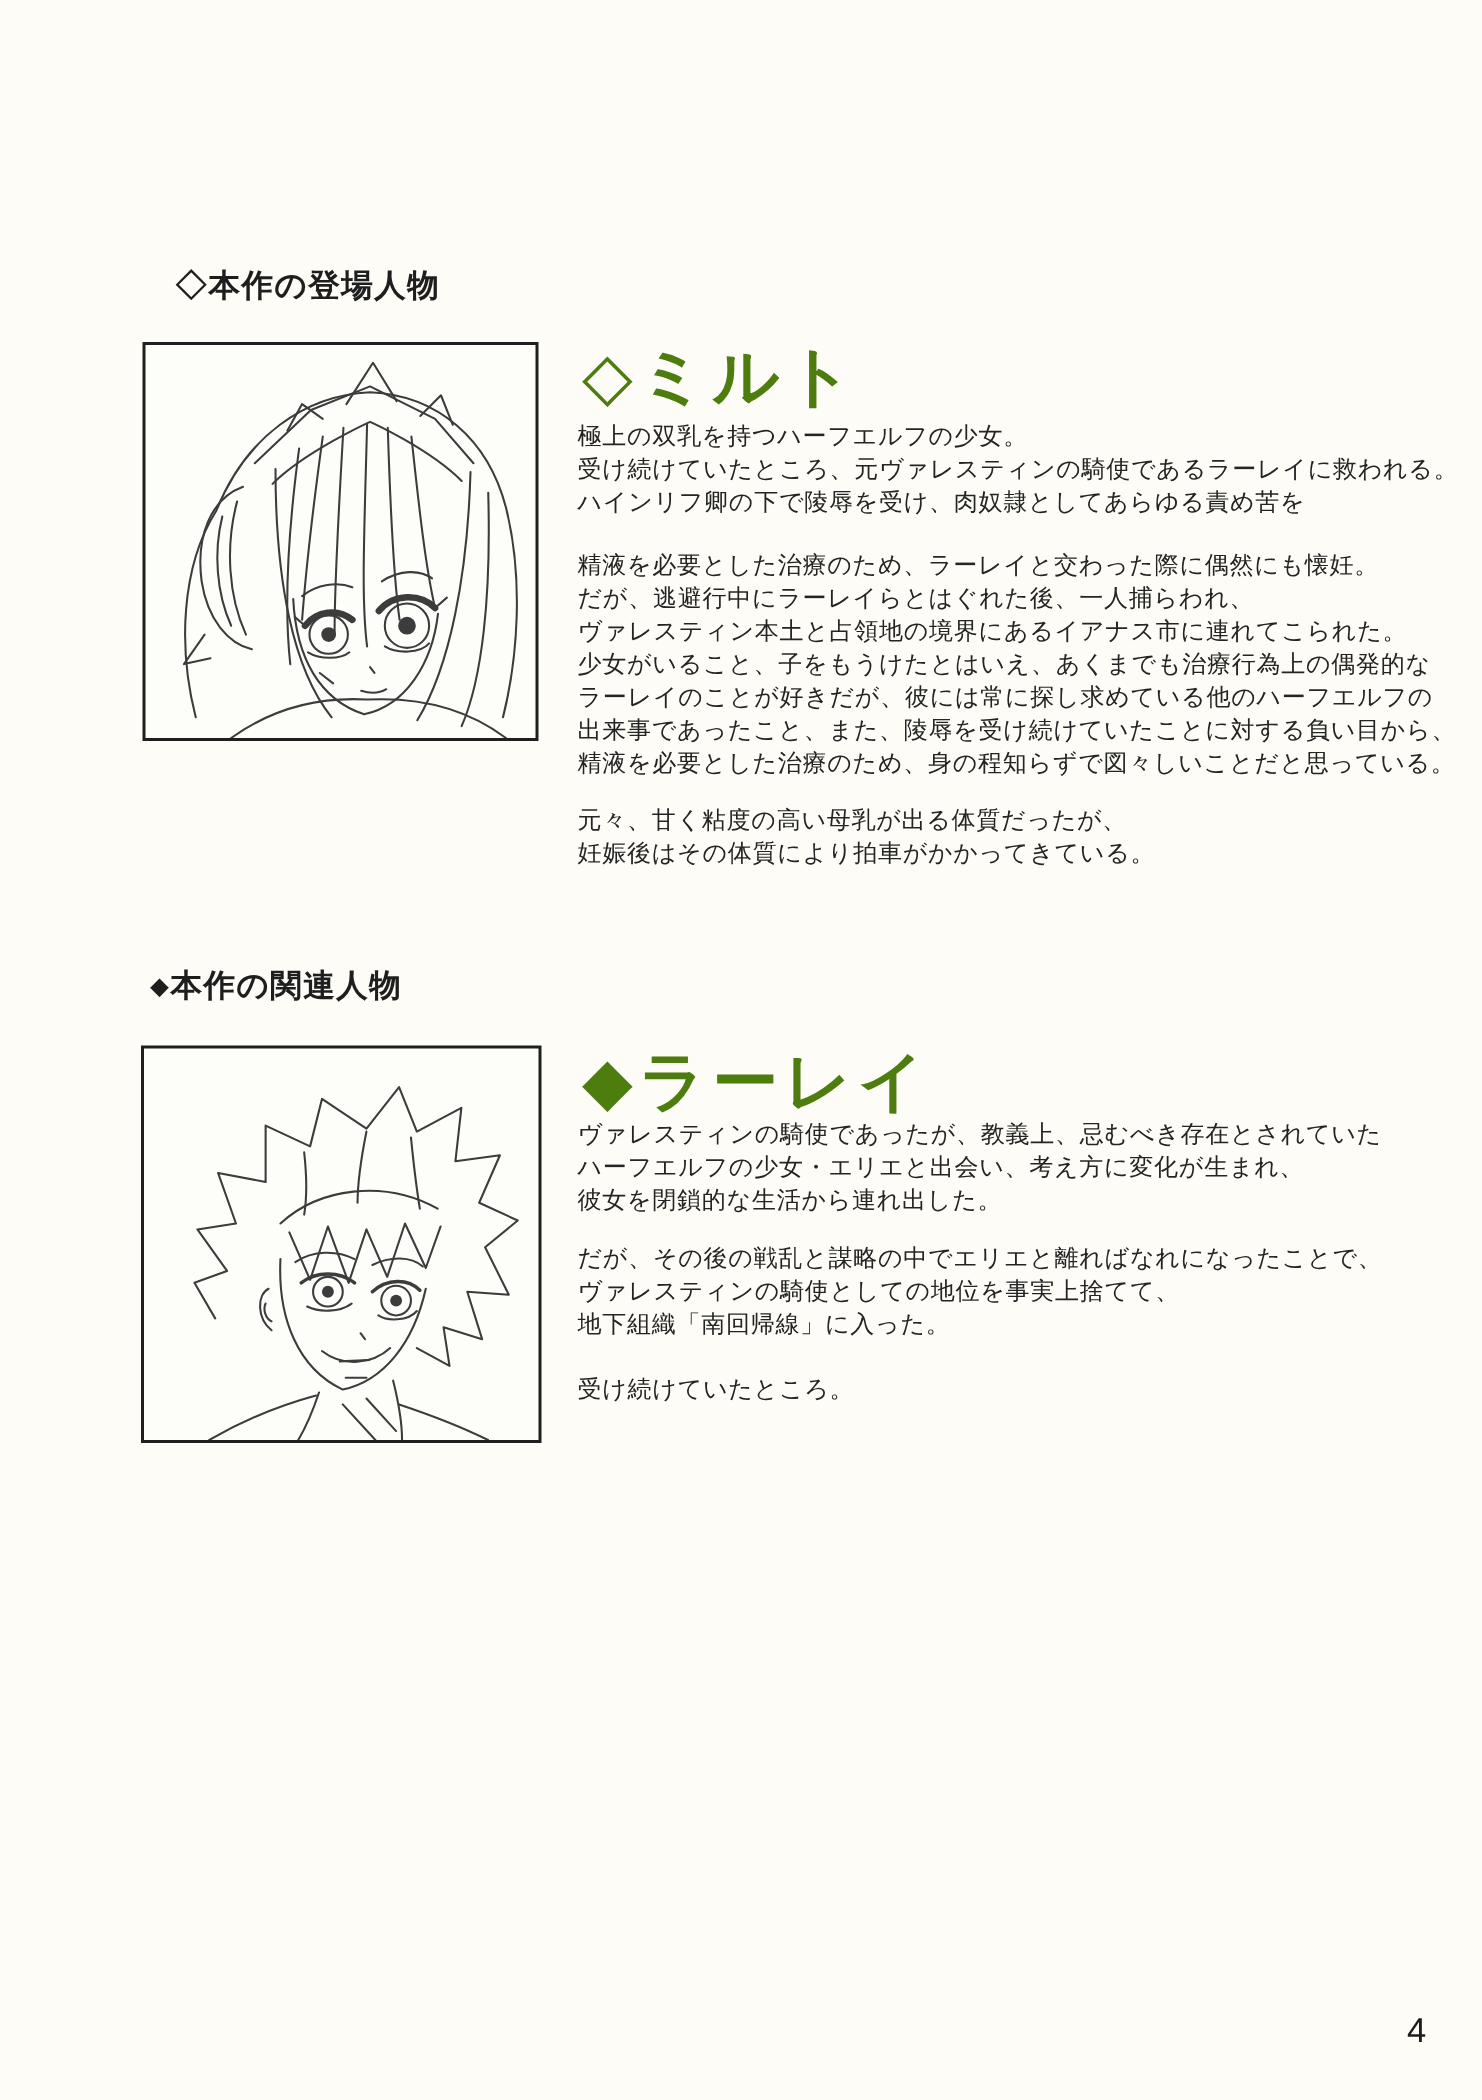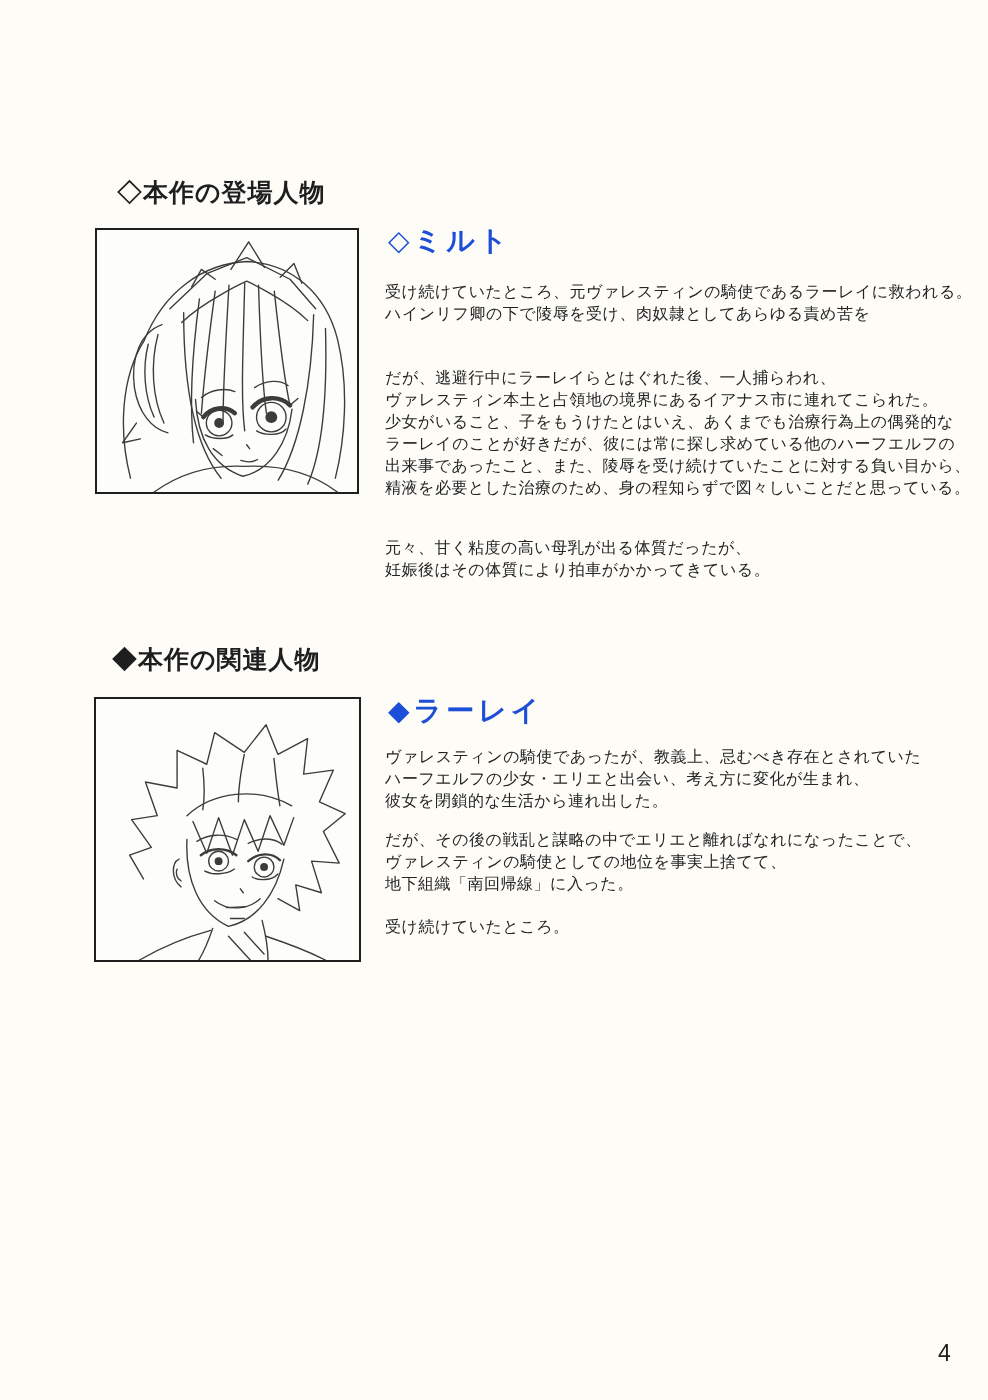--- a/index.html
+++ b/index.html
@@ -10,46 +10,46 @@
     position: relative;
     width: 988px;
     height: 1400px;
     background: #fdfcf7;
     color: #222222;
     overflow: hidden;
   }
 
   .section-heading {
     position: absolute;
-    font-size: 25px;
+    font-size: 21px;
     font-weight: bold;
     letter-spacing: 1px;
     color: #1e1e1e;
     white-space: nowrap;
   }
   .section-heading.s1 { left: 117px; top: 176px; }
-  .section-heading.s2 { left: 112px; top: 643px; }
+  .section-heading.s2 { left: 100px; top: 643px; font-family: Liberation Mono, monospace; }
 
   .portrait-box {
     position: absolute;
     border: 2px solid #1f1f1f;
     background: #fdfdfa;
     overflow: hidden;
   }
   .portrait-box.b1 { left: 95px;  top: 228px; width: 264px; height: 266px; }
   .portrait-box.b2 { left: 94px;  top: 697px; width: 267px; height: 265px; }
   .portrait-box svg { display: block; width: 100%; height: 100%; }
 
   .char-name {
     position: absolute;
     font-family: "DejaVu Serif", "Liberation Serif", serif;
-    font-size: 28px;
+    font-size: 44px;
     font-weight: 600;
     letter-spacing: 4px;
-    color: #1d4ed8;
+    color: #4d7c0f;
     white-space: nowrap;
   }
   .char-name.n1 { left: 388px; top: 222px; }
   .char-name.n2 { left: 388px; top: 692px; }
 
   .para {
     position: absolute;
     left: 385px;
     font-size: 16px;
     line-height: 22px;
@@ -132,24 +132,26 @@
       <path d="M146,234 C152,236 158,236 163,233"></path>
       <path d="M118,222 L127,229"></path>
 
       <path d="M58,266 C86,246 116,238 150,240 C188,238 220,248 244,266"></path>
     </svg>
   </div>
 
   <div class="char-name n1">◇ミルト</div>
 
   <div class="para m1">
+      <div>極上の双乳を持つハーフエルフの少女。</div>
       <div>受け続けていたところ、元ヴァレスティンの騎使であるラーレイに救われる。</div>
       <div>ハインリフ卿の下で陵辱を受け、肉奴隷としてあらゆる責め苦を</div>
     </div>
   <div class="para m2">
+      <div>精液を必要とした治療のため、ラーレイと交わった際に偶然にも懐妊。</div>
       <div>だが、逃避行中にラーレイらとはぐれた後、一人捕らわれ、</div>
       <div>ヴァレスティン本土と占領地の境界にあるイアナス市に連れてこられた。</div>
       <div>少女がいること、子をもうけたとはいえ、あくまでも治療行為上の偶発的な</div>
       <div>ラーレイのことが好きだが、彼には常に探し求めている他のハーフエルフの</div>
       <div>出来事であったこと、また、陵辱を受け続けていたことに対する負い目から、</div>
       <div>精液を必要とした治療のため、身の程知らずで図々しいことだと思っている。</div>
     </div>
   <div class="para m3">
       <div>元々、甘く粘度の高い母乳が出る体質だったが、</div>
       <div>妊娠後はその体質により拍車がかかってきている。</div>

